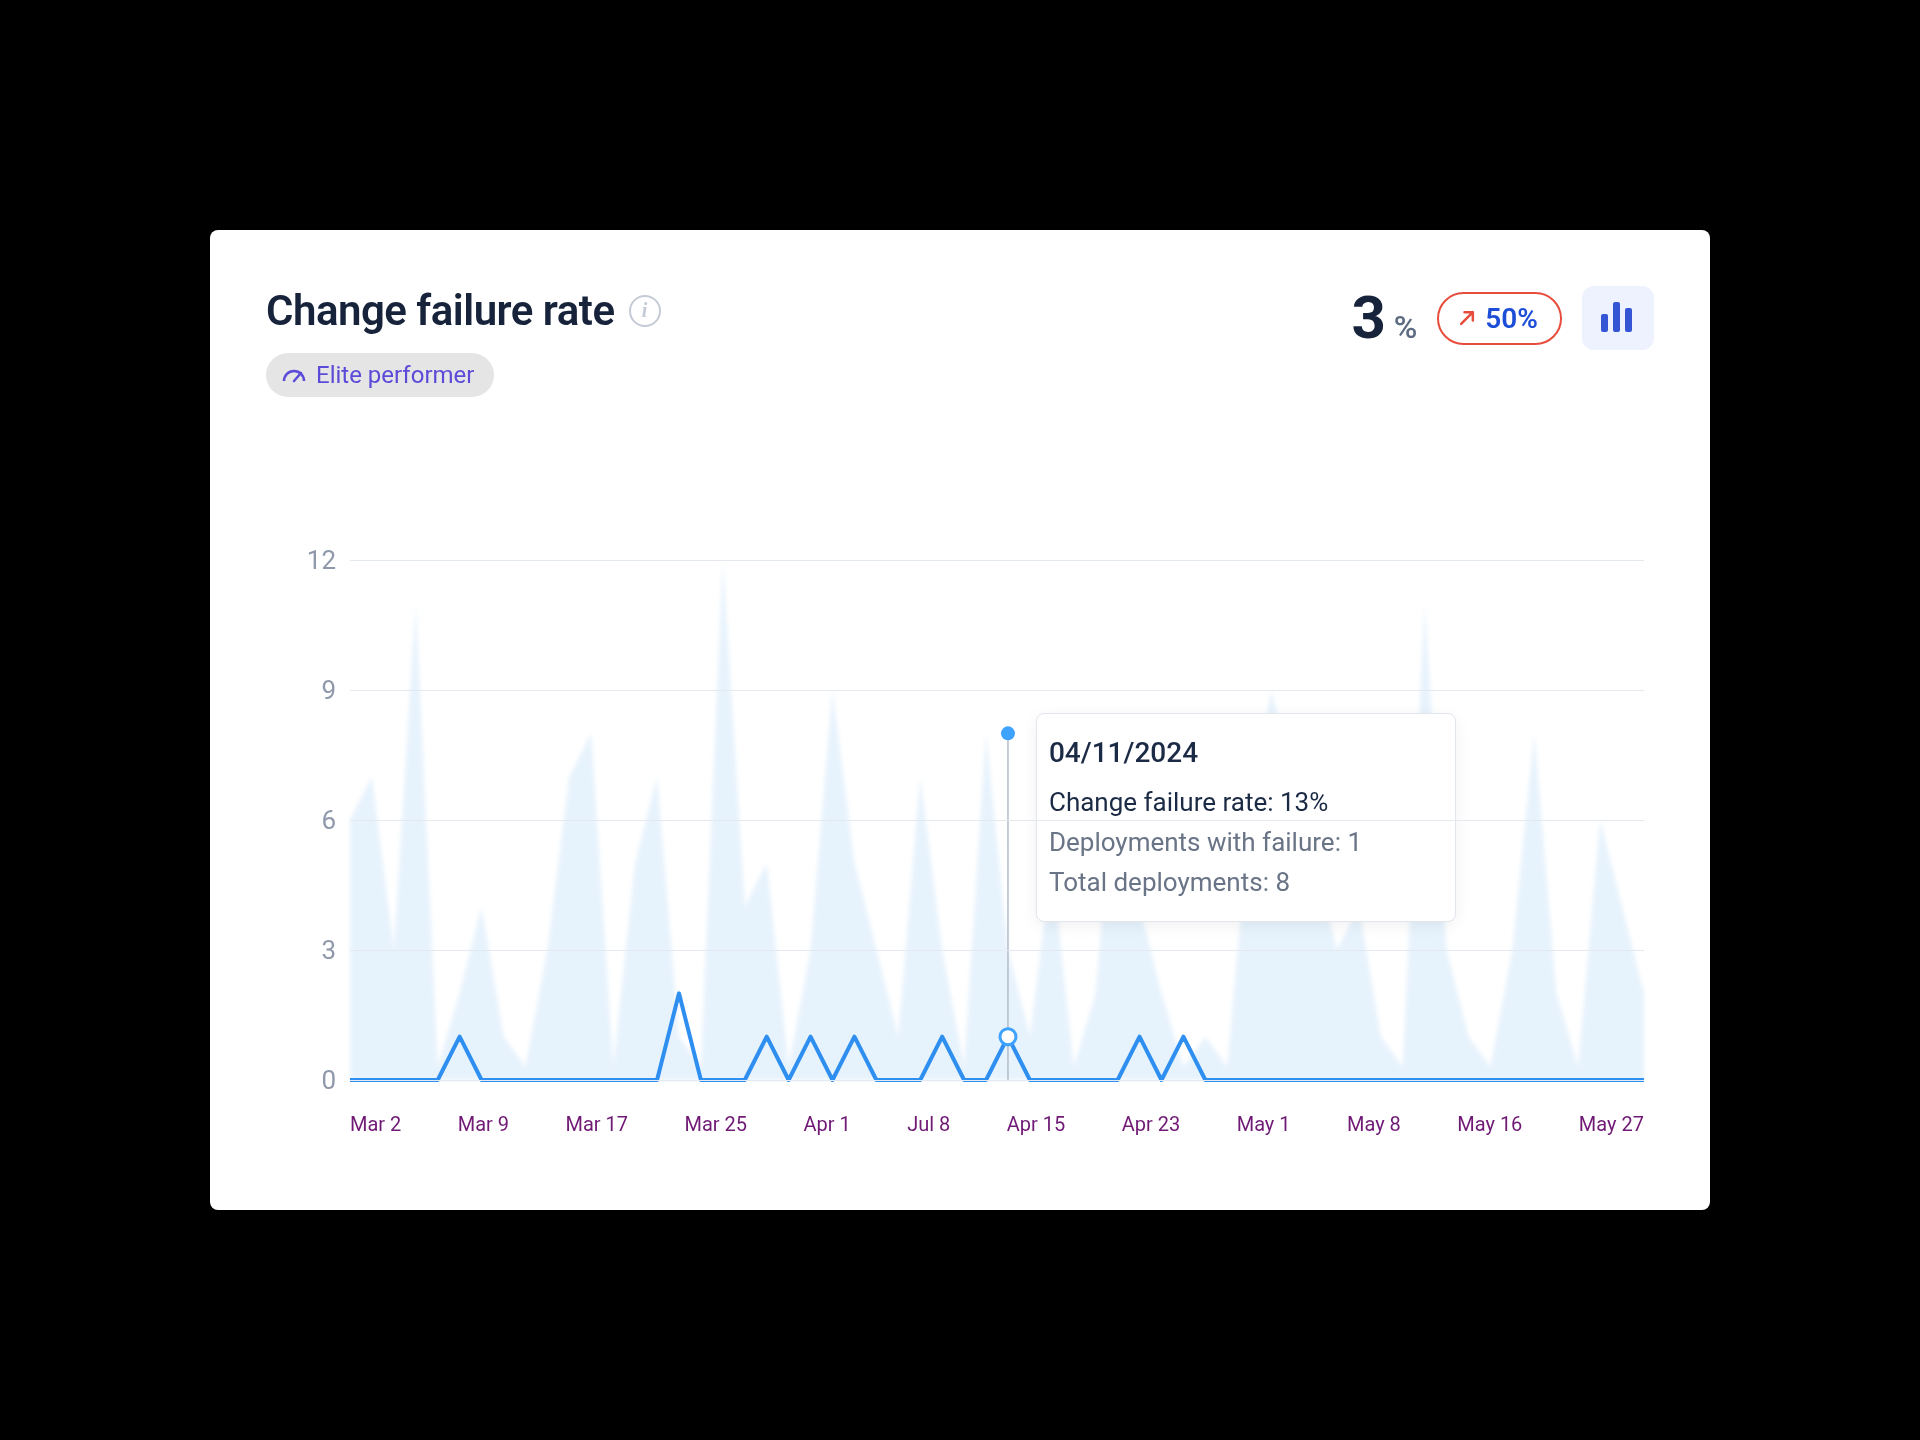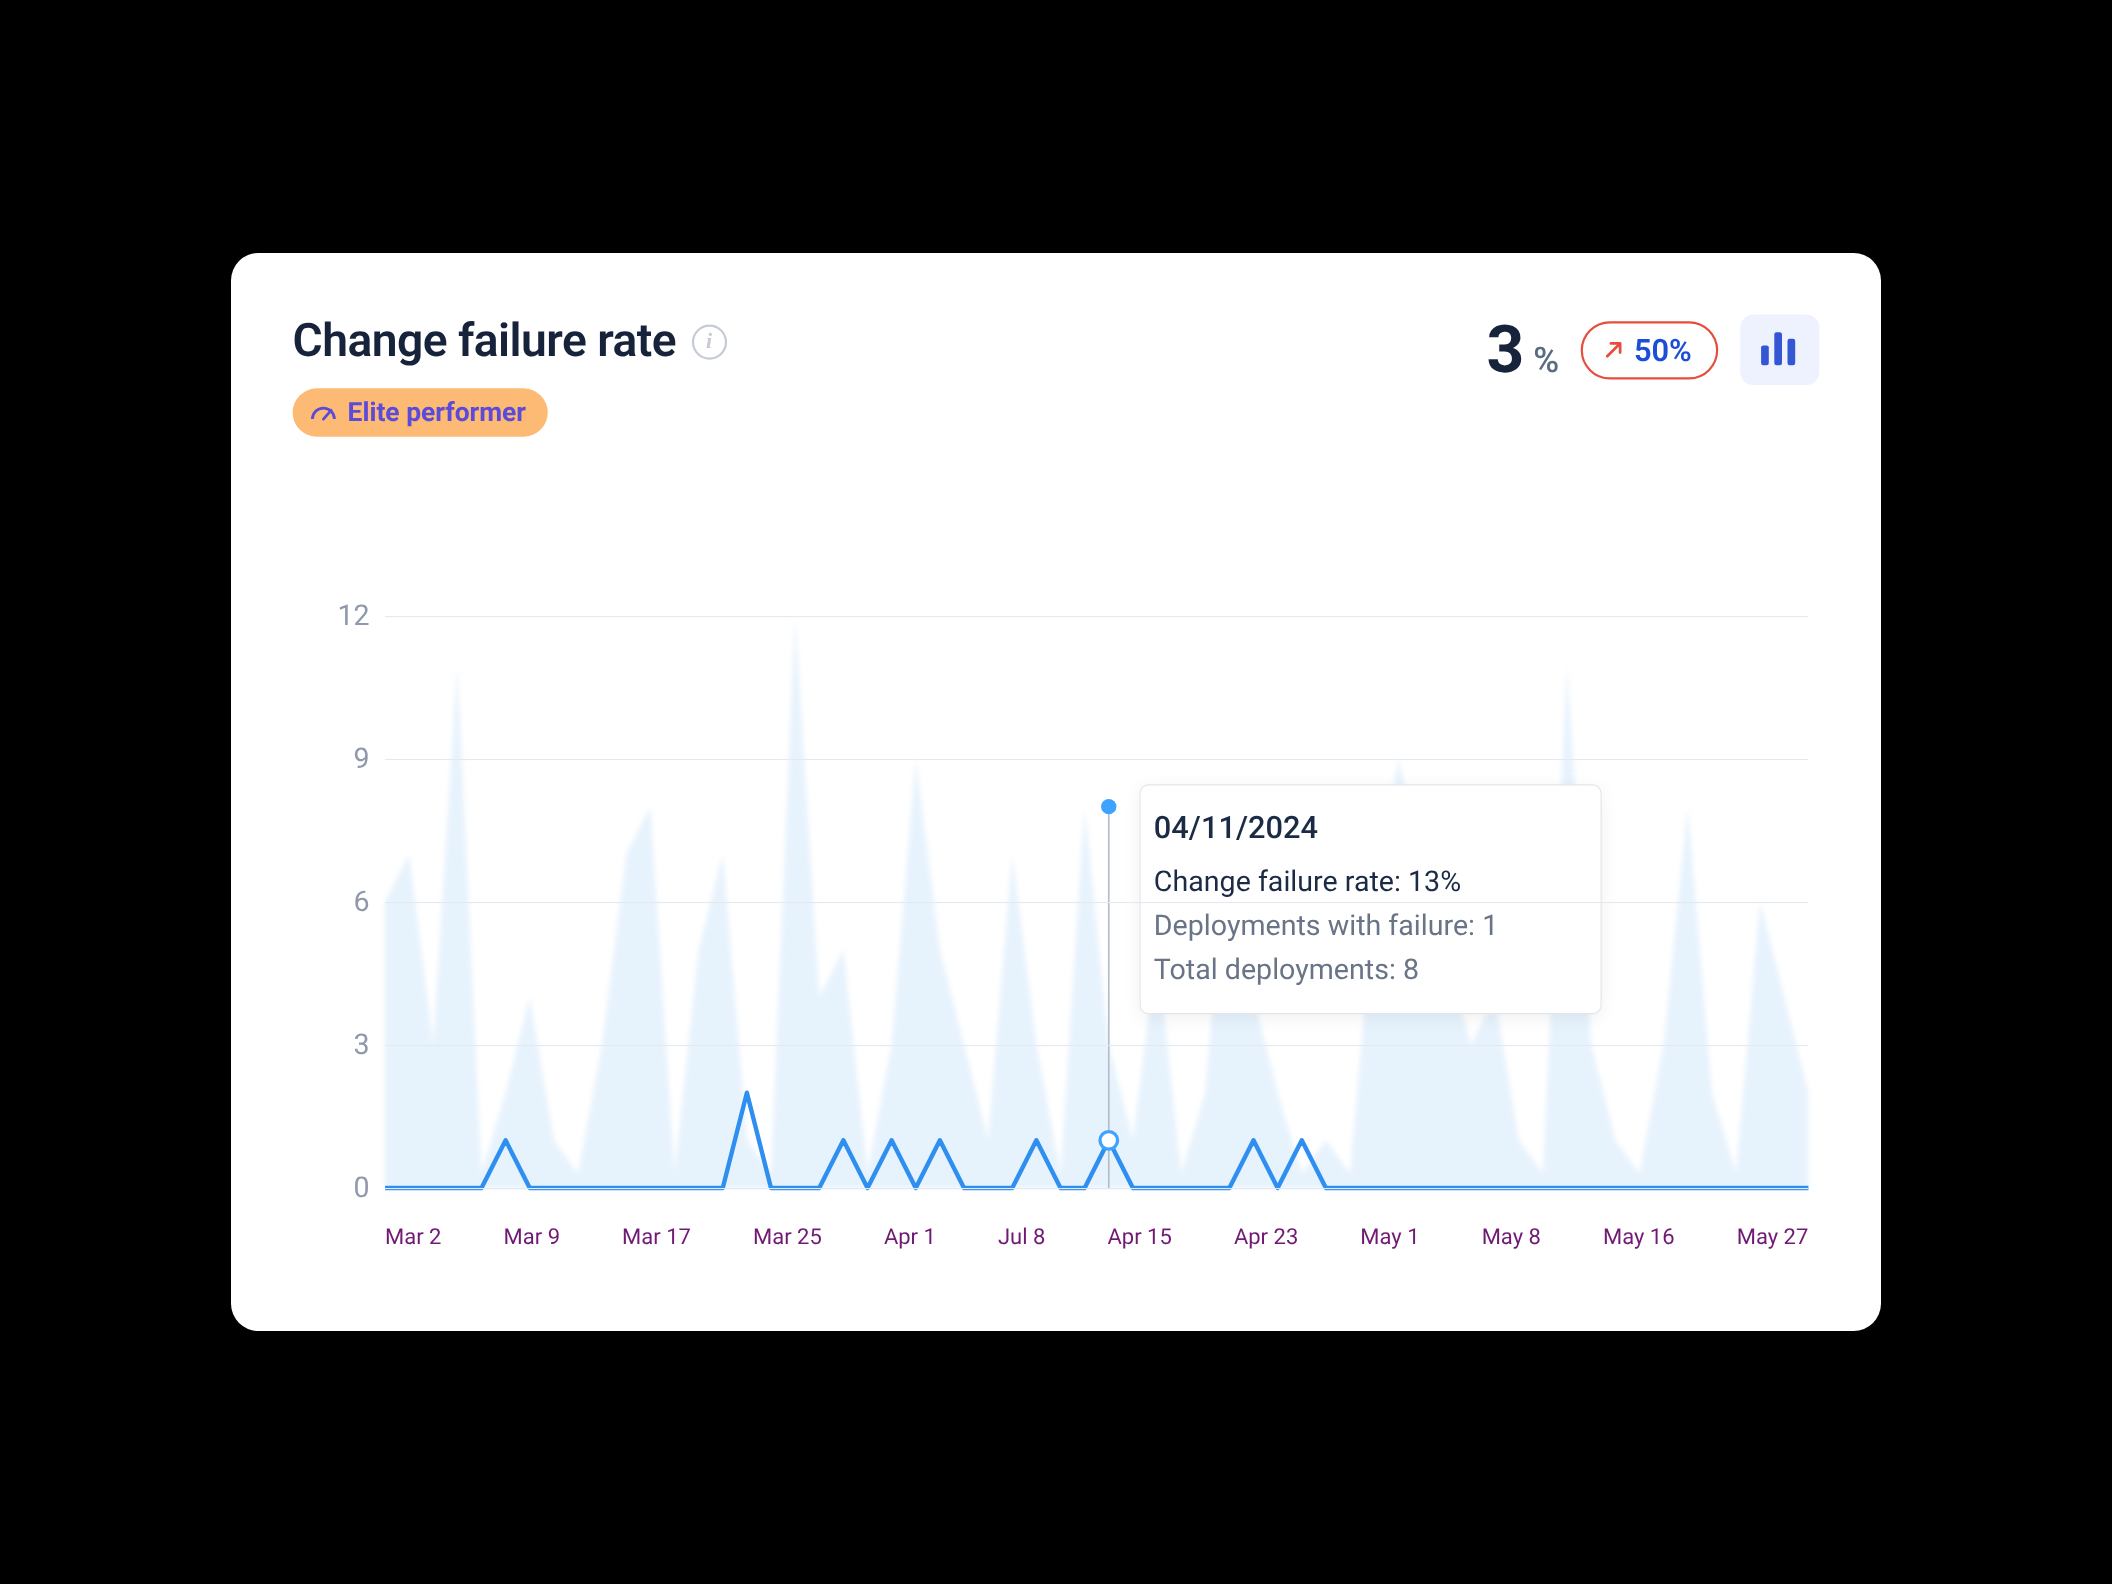--- a/index.html
+++ b/index.html
@@ -8,21 +8,21 @@
     background: #000;
     font-family: -apple-system, BlinkMacSystemFont, "Segoe UI", Roboto, Helvetica, Arial, sans-serif;
     display: flex;
     align-items: center;
     justify-content: center;
   }
   .card {
     width: 1500px;
     height: 980px;
     background: #fff;
-    border-radius: 25px;
+    border-radius: 8px;
     box-shadow: 0 16px 40px rgba(0,0,0,0.35);
     padding: 56px 56px 40px 56px;
     position: relative;
   }
   .header {
     display: flex;
     align-items: flex-start;
     justify-content: space-between;
   }
   .header-left { display: flex; flex-direction: column; gap: 18px; }
@@ -39,24 +39,24 @@
     border-radius: 50%;
     display: flex; align-items: center; justify-content: center;
     color: #c5cbd6;
     font-size: 20px;
     font-weight: 700;
     font-family: Georgia, serif;
     font-style: italic;
   }
   .badge {
     align-self: flex-start;
-    background: #fdba74;
+    background: #e5e5e5;
     color: #5b4bd8;
     font-size: 24px;
-    font-weight: 700;
+    font-weight: 400;
     padding: 8px 20px 8px 16px;
     border-radius: 999px;
     display: inline-flex;
     align-items: center;
     gap: 10px;
   }
   .header-right {
     display: flex;
     align-items: center;
     gap: 20px;

